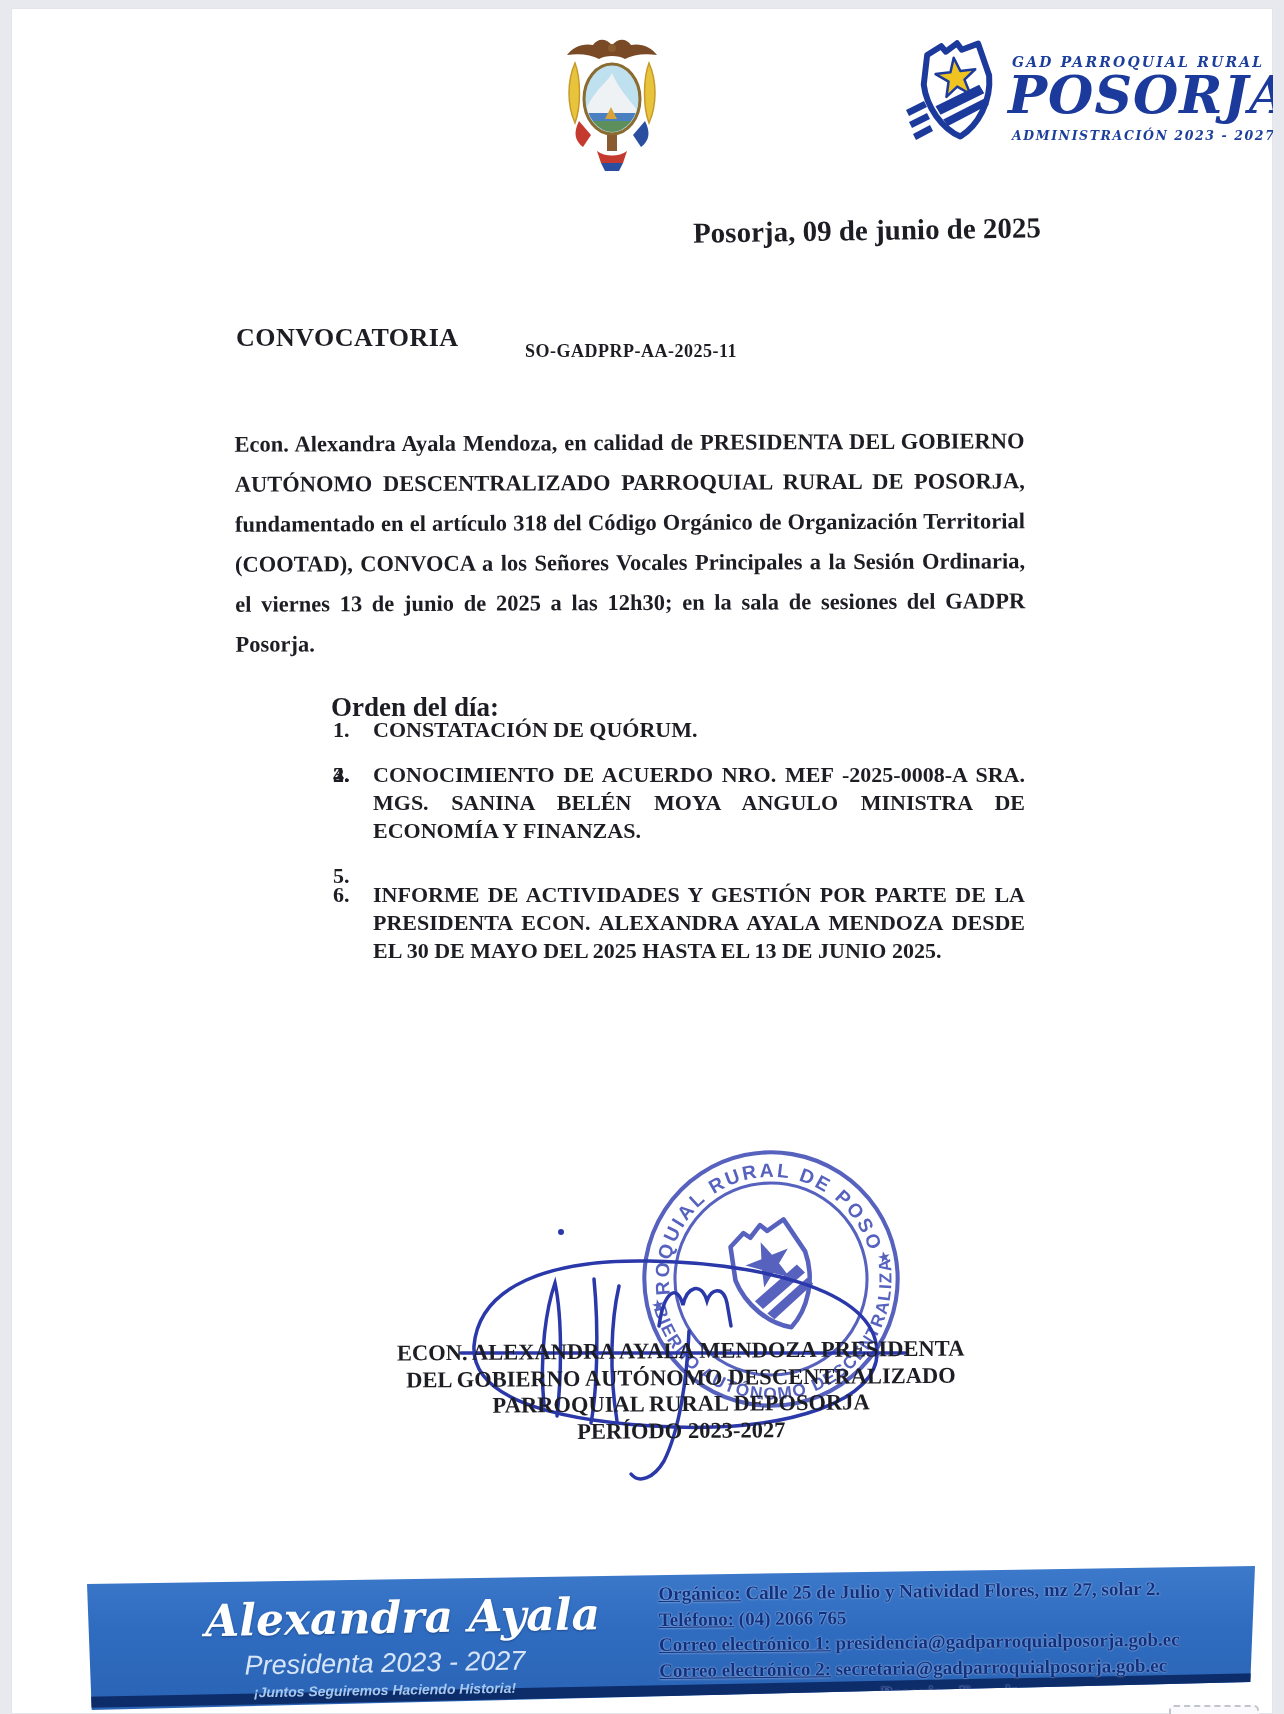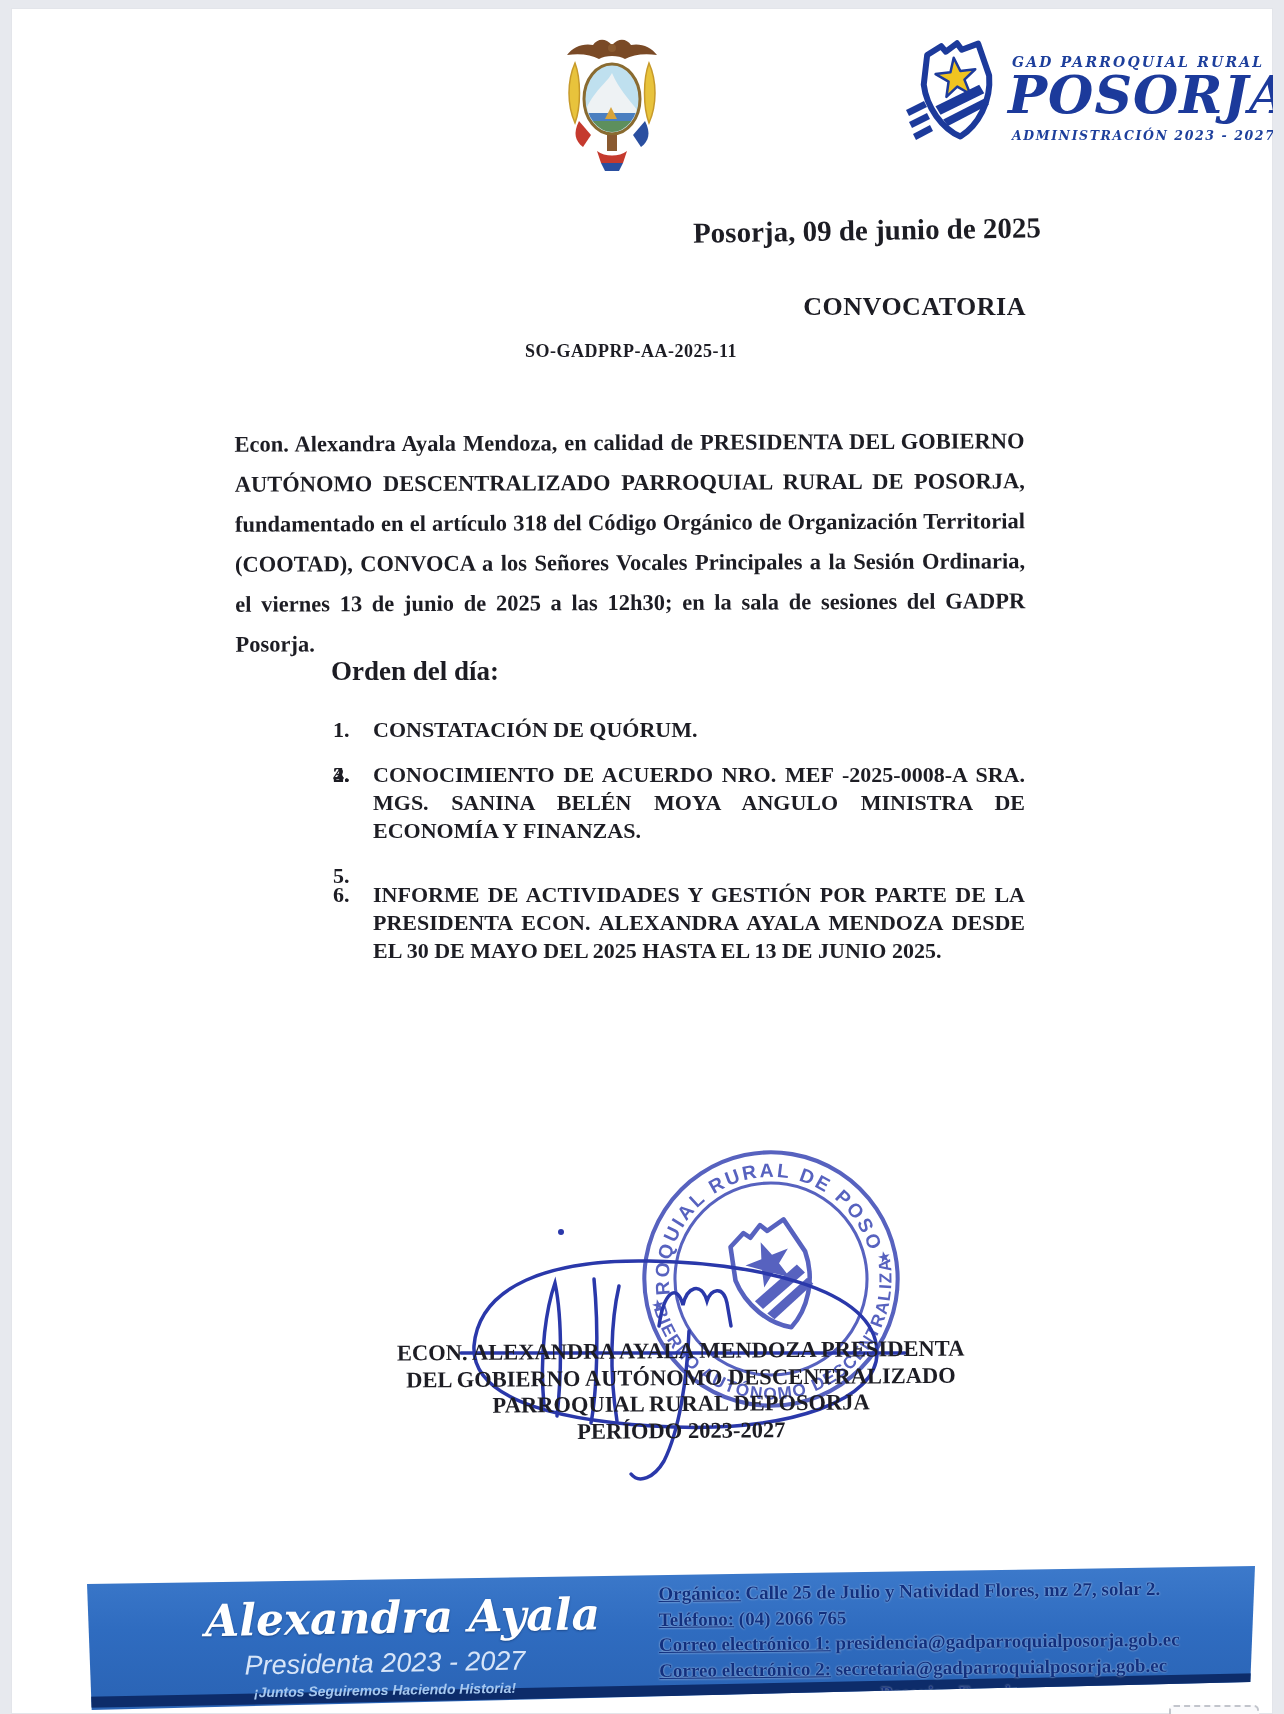--- a/index.html
+++ b/index.html
@@ -14,25 +14,25 @@
   .logo .l1{position:absolute;left:108px;top:18px;font-family:"DejaVu Serif",serif;font-style:italic;
             font-weight:bold;font-size:14px;letter-spacing:2.2px;color:#1d3f9c;white-space:nowrap;}
   .logo .name{position:absolute;left:104px;top:28px;font-family:"DejaVu Serif",serif;font-style:italic;
             font-weight:bold;font-size:52px;letter-spacing:1px;color:#1c3a9b;white-space:nowrap;}
   .logo .l2{position:absolute;left:108px;top:92px;font-family:"DejaVu Serif",serif;font-style:italic;
             font-weight:bold;font-size:12.5px;letter-spacing:1.6px;color:#1d3f9c;white-space:nowrap;text-align:center;}
   
   .ink{color:#1d1d24;font-weight:bold;}
   .date{position:absolute;left:430px;top:208px;width:600px;text-align:right;font-size:29px;
         transform:rotate(-0.9deg);}
-  .title{position:absolute;left:225px;top:284px;width:790px;text-align:right;font-size:26px;letter-spacing:.5px;}
+  .title{position:absolute;left:225px;top:315px;width:790px;text-align:left;font-size:26px;letter-spacing:.5px;}
   .subtitle{position:absolute;left:225px;top:333px;width:790px;text-align:center;font-size:18px;letter-spacing:.5px;}
   .bodytext{position:absolute;left:224px;top:392px;width:790px;font-size:22.5px;line-height:40px;
         text-align:justify;text-align-last:left;transform:rotate(-0.25deg);}
-  .orden{position:absolute;left:320px;top:648px;font-size:27px;}
+  .orden{position:absolute;left:320px;top:684px;font-size:27px;}
   ol.agenda{position:absolute;left:322px;top:708px;width:692px;margin:0;padding:0;list-style:none;}
   ol.agenda li{position:relative;padding-left:40px;margin-bottom:17px;font-size:22px;line-height:28px;
         text-align:justify;text-align-last:left;color:#1d1d24;font-weight:bold;}
   ol.agenda li .num{position:absolute;left:0;top:0;}
   ol.agenda li.last{margin-top:36px;}
   
   .stamp{position:absolute;left:617px;top:1128px;width:286px;height:286px;transform:rotate(-12deg);
         opacity:.85;pointer-events:none;}
   .signature{position:absolute;left:448px;top:1218px;width:452px;height:268px;pointer-events:none;}
   .sigblock{position:absolute;left:290px;top:1330px;width:760px;text-align:center;font-size:22.5px;

